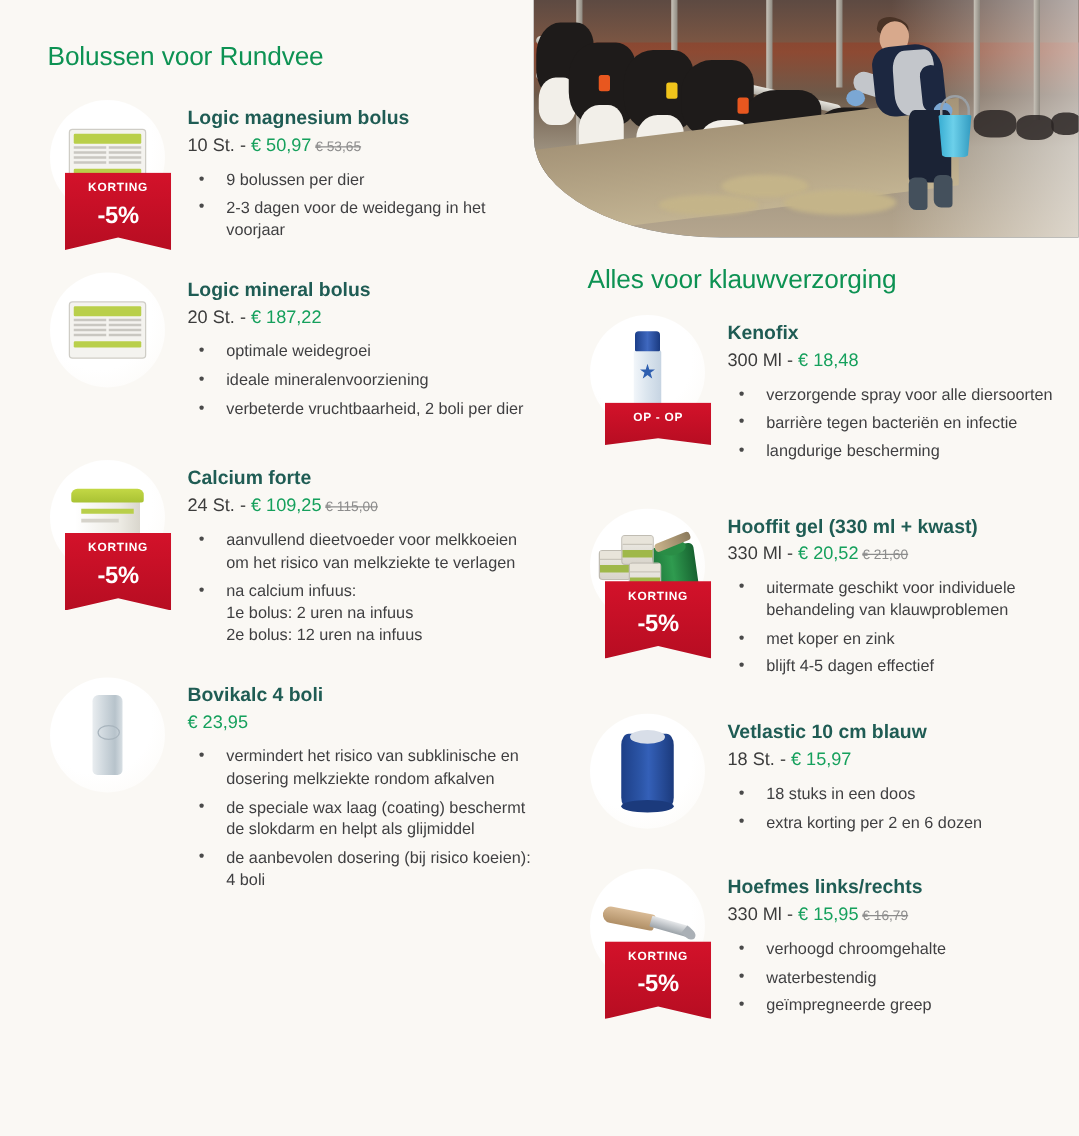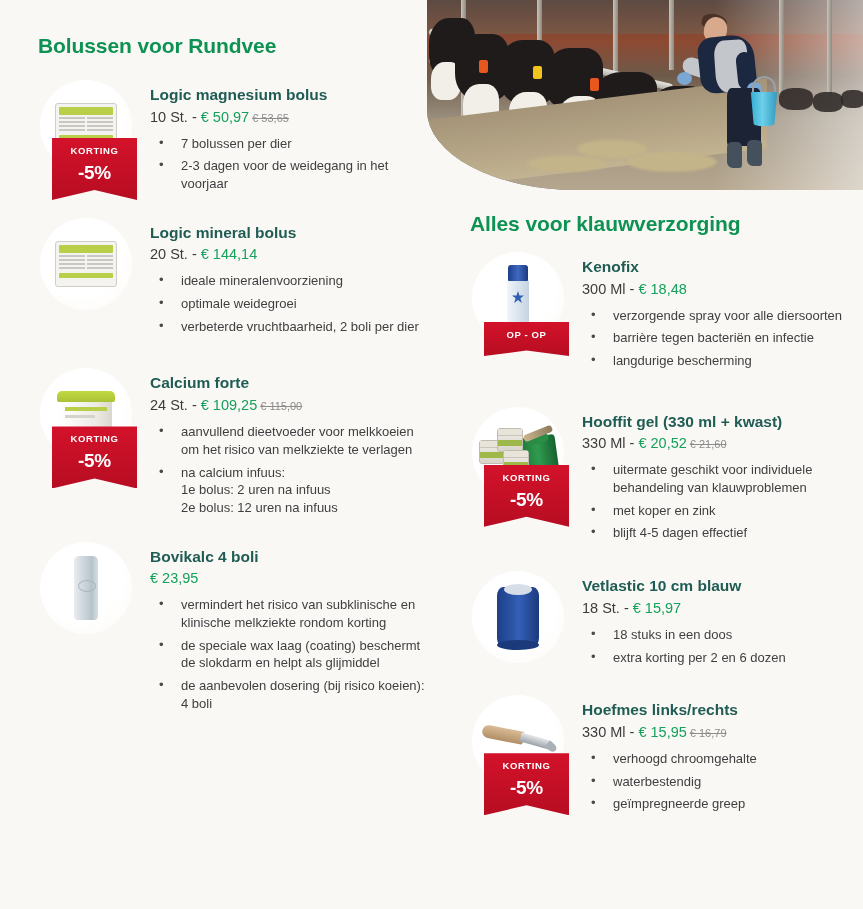--- a/index.html
+++ b/index.html
@@ -164,21 +164,21 @@
     width: 24px; height: 20px;
     border: 2px solid #9aa0a5;
     border-bottom: none;
     border-radius: 12px 12px 0 0;
   }
 
   
   .section-title {
     color: #0d9253;
     font-size: 21px;
-    font-weight: bold;
+    font-weight: normal;
     letter-spacing: -0.1px;
   }
   #left-heading { position: absolute; left: 38px; top: 34px; }
   #right-heading { position: absolute; left: 470px; top: 212px; }
 
   
   .column { position: absolute; }
   #left-column  { left: 36px;  top: 78px;  width: 390px; }
   #right-column { left: 468px; top: 250px; width: 390px; }
 
@@ -423,21 +423,21 @@
           </div>
           <div class="badge korting">
             <span class="badge-label">KORTING</span>
             <span class="badge-value">-5%</span>
           </div>
         </div>
         <div class="info">
           <div class="prod-title">Logic magnesium bolus</div>
           <div class="prod-price-row"><span class="price-qty">10 St. - </span><span class="price-now">€ 50,97</span><span class="price-old">€ 53,65</span></div>
           <ul class="bullets">
-            <li>7 bolussen per dier</li>
+            <li>9 bolussen per dier</li>
             <li>2-3 dagen voor de weidegang in het voorjaar</li>
           </ul>
         </div>
       </div>
     </div>
     <div style="margin-bottom:26px">
       <div class="product">
         <div class="thumb-wrap">
           <div class="thumb-circle">
             <div class="art-packet">
@@ -455,24 +455,24 @@
                   <div class="ln"></div>
                   <div class="ln"></div>
                 </div>
               </div>
               <div class="bot"></div>
             </div>
           </div>
         </div>
         <div class="info">
           <div class="prod-title">Logic mineral bolus</div>
-          <div class="prod-price-row"><span class="price-qty">20 St. - </span><span class="price-now">€ 144,14</span></div>
-          <ul class="bullets">
+          <div class="prod-price-row"><span class="price-qty">20 St. - </span><span class="price-now">€ 187,22</span></div>
+          <ul class="bullets">
+            <li>optimale weidegroei</li>
             <li>ideale mineralenvoorziening</li>
-            <li>optimale weidegroei</li>
             <li>verbeterde vruchtbaarheid, 2 boli per dier</li>
           </ul>
         </div>
       </div>
     </div>
     <div style="margin-bottom:18px">
       <div class="product">
         <div class="thumb-wrap">
           <div class="thumb-circle">
             <div class="art-bucket">
@@ -501,21 +501,21 @@
       <div class="product">
         <div class="thumb-wrap">
           <div class="thumb-circle">
             <div class="art-bolus"></div>
           </div>
         </div>
         <div class="info">
           <div class="prod-title">Bovikalc 4 boli</div>
           <div class="prod-price-row"><span class="price-now">€ 23,95</span></div>
           <ul class="bullets">
-            <li>vermindert het risico van subklinische en klinische melkziekte rondom korting</li>
+            <li>vermindert het risico van subklinische en dosering melkziekte rondom afkalven</li>
             <li>de speciale wax laag (coating) beschermt de slokdarm en helpt als glijmiddel</li>
             <li>de aanbevolen dosering (bij risico koeien): 4 boli</li>
           </ul>
         </div>
       </div>
     </div>
   </div>
 <div class="column" id="right-column">
     <div style="margin-bottom:30px">
       <div class="product">

